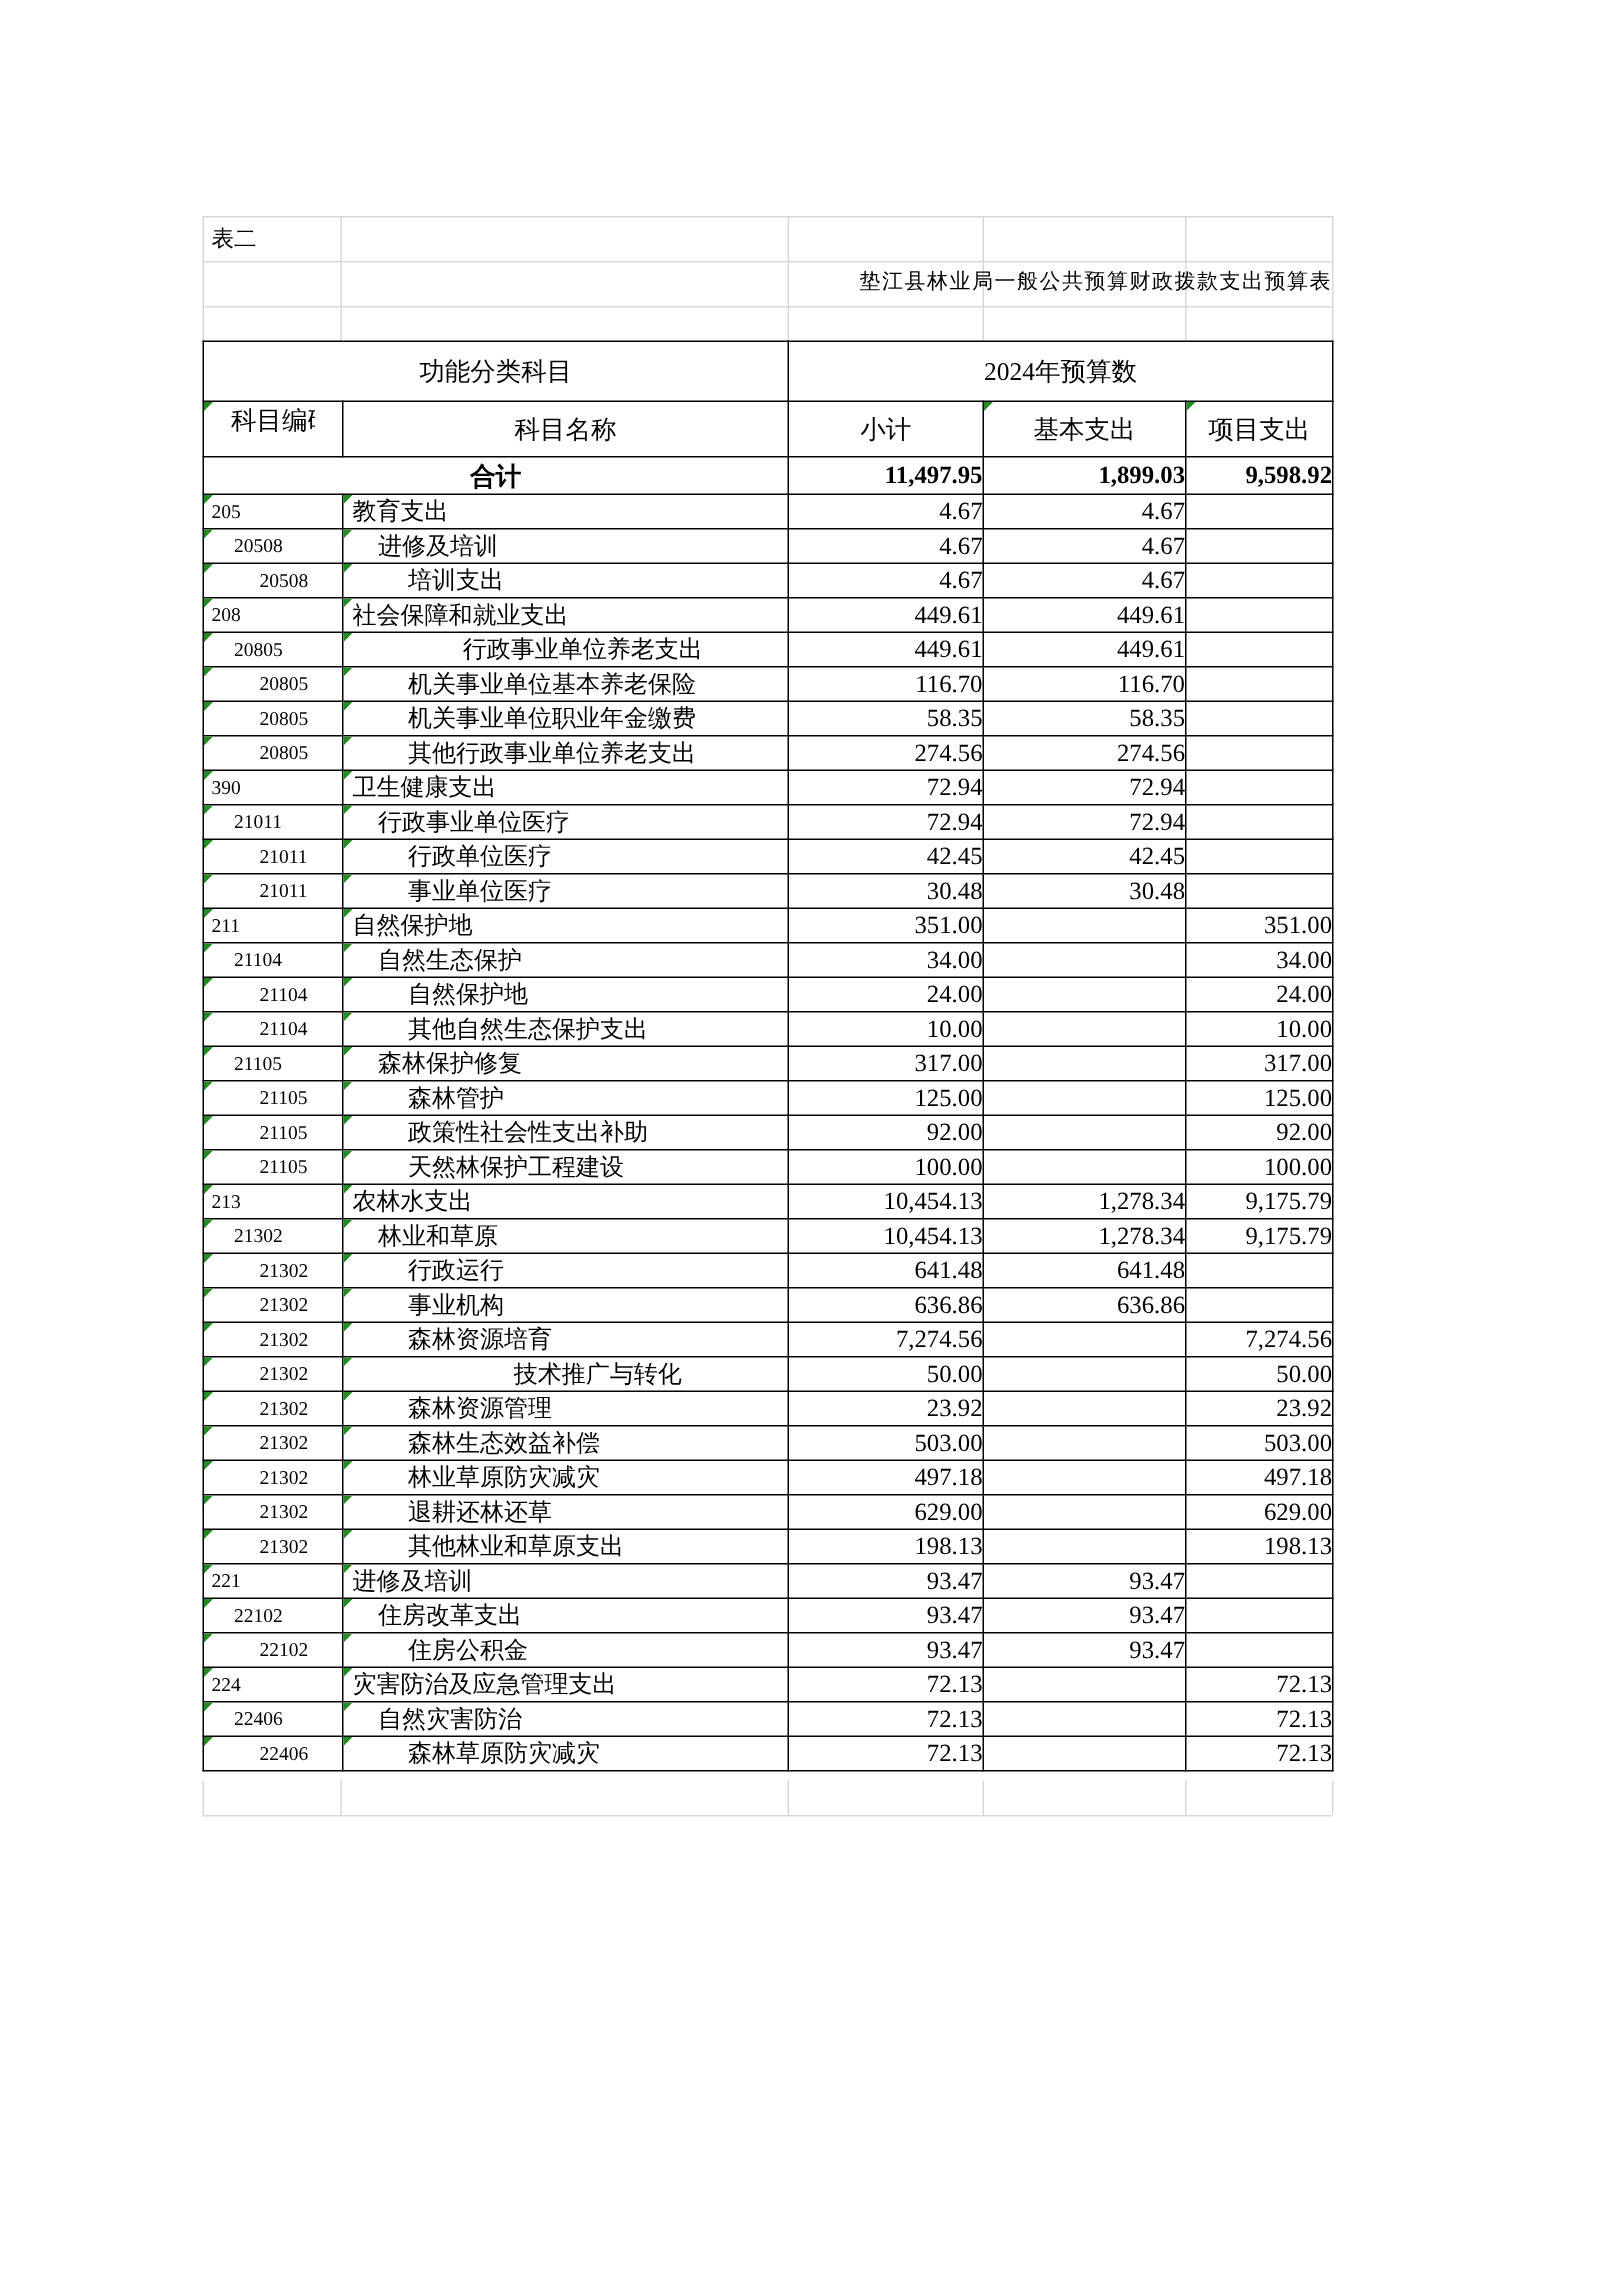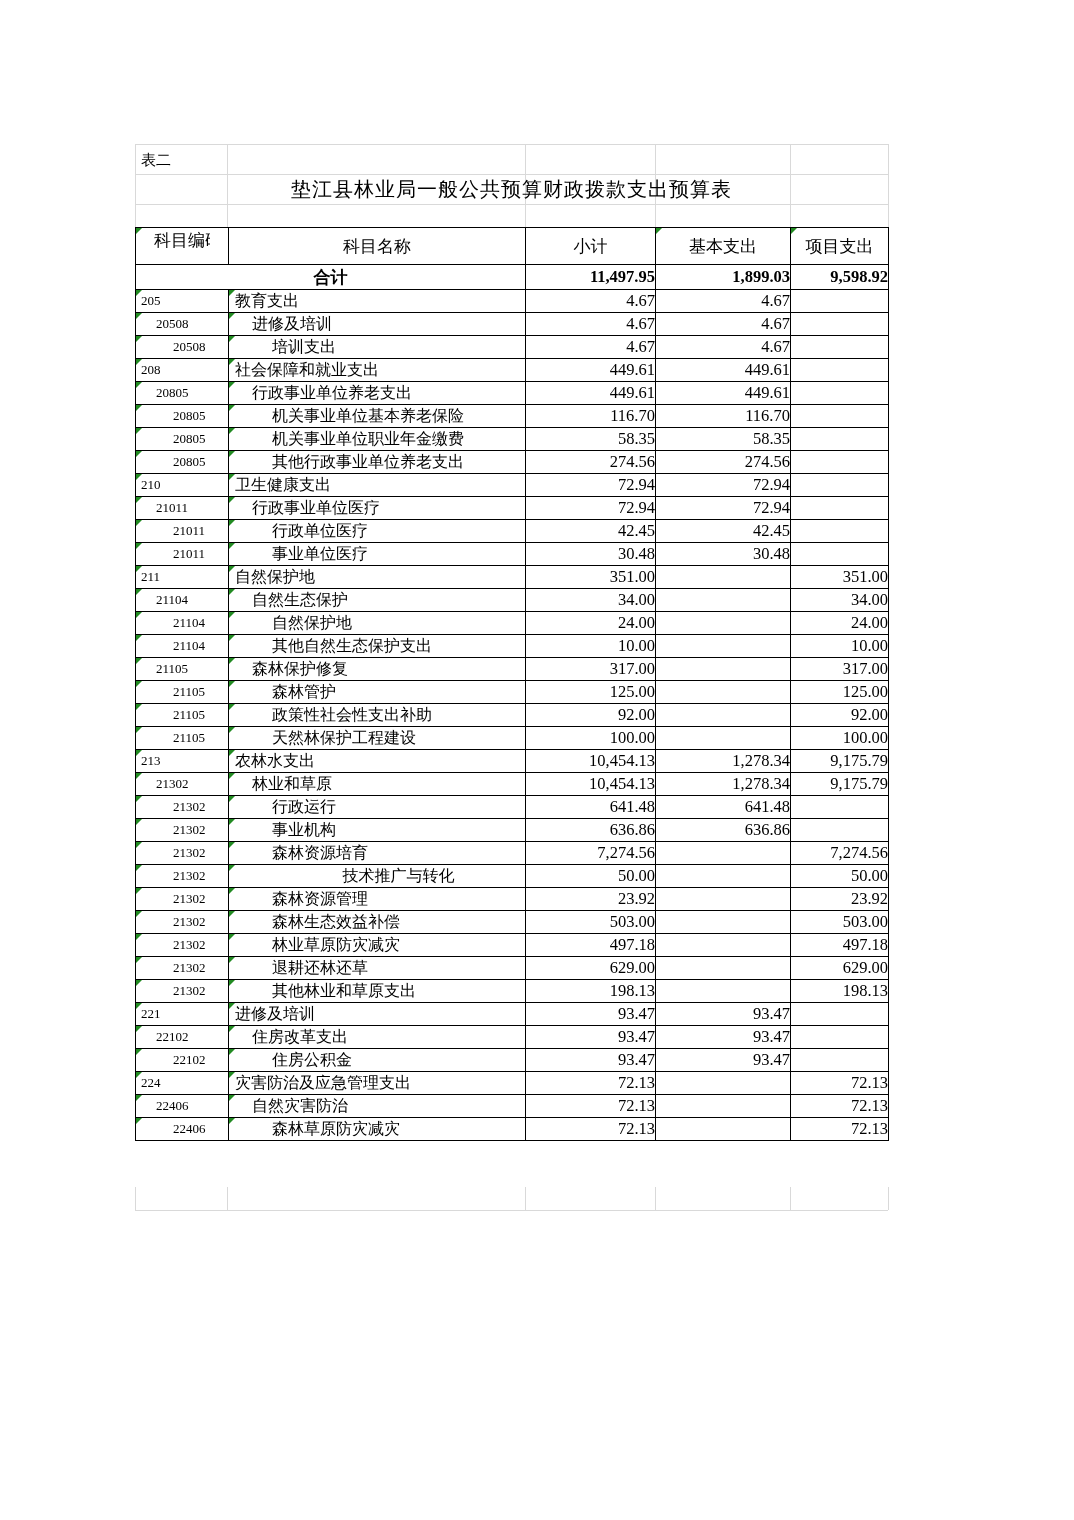--- a/index.html
+++ b/index.html
@@ -14,21 +14,21 @@
   .gl { position:absolute; background:#d9d9d9; }
   .gl.v { width:1px; }
   .gl.h { height:1px; }
 
   .tab-label {
     position:absolute; left:141px; top:147px; height:27px; line-height:27px;
     font-size:15px;
   }
   .doc-title {
     position:absolute; left:135px; top:174px; width:753px; height:30px;
-    line-height:30px; text-align:center; font-size:20px; letter-spacing:1px;font-family:Liberation Serif, serif;
+    line-height:30px; text-align:right; font-size:14px; letter-spacing:1px;font-family:Liberation Serif, serif;
   }
   .unit-note {
     position:absolute; left:135px; top:205px; width:749px; height:21px;
     line-height:21px; text-align:right; font-size:13px; font-weight:bold;
   }
 
   table.budget {
     position:absolute; left:135px; top:227px; width:753px;
     border-collapse:collapse; table-layout:fixed;
   }
@@ -99,20 +99,24 @@
 
   <table class="budget">
     <colgroup>
       <col class="c-code">
         <col class="c-name">
         <col class="c-sub">
         <col class="c-basic">
         <col class="c-project">
     </colgroup>
     <thead>
+      <tr class="hrow1">
+        <th colspan="2">功能分类科目</th>
+        <th colspan="3">2024年预算数</th>
+      </tr>
       <tr class="hrow2">
         <th class="code-head tri">
           <div class="code-head-wrap">科目编码</div>
         </th>
         <th>科目名称</th>
         <th>小计</th>
         <th class="tri">基本支出</th>
         <th class="tri">项目支出</th>
       </tr>
     </thead>
@@ -148,21 +152,21 @@
         </tr>
         <tr class="data-row">
           <td class="code-cell tri" style="padding-left: 5px;">208</td>
           <td class="name-cell tri" style="padding-left: 6px;">社会保障和就业支出</td>
           <td class="num">449.61</td>
           <td class="num">449.61</td>
           <td class="num"></td>
         </tr>
         <tr class="data-row">
           <td class="code-cell tri" style="padding-left: 20px;">20805</td>
-          <td class="name-cell tri" style="padding-left: 23px;">行政事业单位养老支出</td>
+          <td class="name-cell tri" style="padding-left: 23px; text-align: center;">行政事业单位养老支出</td>
           <td class="num">449.61</td>
           <td class="num">449.61</td>
           <td class="num"></td>
         </tr>
         <tr class="data-row">
           <td class="code-cell tri" style="padding-left: 37px;">20805</td>
           <td class="name-cell tri" style="padding-left: 43px;">机关事业单位基本养老保险</td>
           <td class="num">116.70</td>
           <td class="num">116.70</td>
           <td class="num"></td>
@@ -175,21 +179,21 @@
           <td class="num"></td>
         </tr>
         <tr class="data-row">
           <td class="code-cell tri" style="padding-left: 37px;">20805</td>
           <td class="name-cell tri" style="padding-left: 43px;">其他行政事业单位养老支出</td>
           <td class="num">274.56</td>
           <td class="num">274.56</td>
           <td class="num"></td>
         </tr>
         <tr class="data-row">
-          <td class="code-cell tri" style="padding-left: 5px;">210</td>
+          <td class="code-cell tri" style="padding-left: 5px;">390</td>
           <td class="name-cell tri" style="padding-left: 6px;">卫生健康支出</td>
           <td class="num">72.94</td>
           <td class="num">72.94</td>
           <td class="num"></td>
         </tr>
         <tr class="data-row">
           <td class="code-cell tri" style="padding-left: 20px;">21011</td>
           <td class="name-cell tri" style="padding-left: 23px;">行政事业单位医疗</td>
           <td class="num">72.94</td>
           <td class="num">72.94</td>

